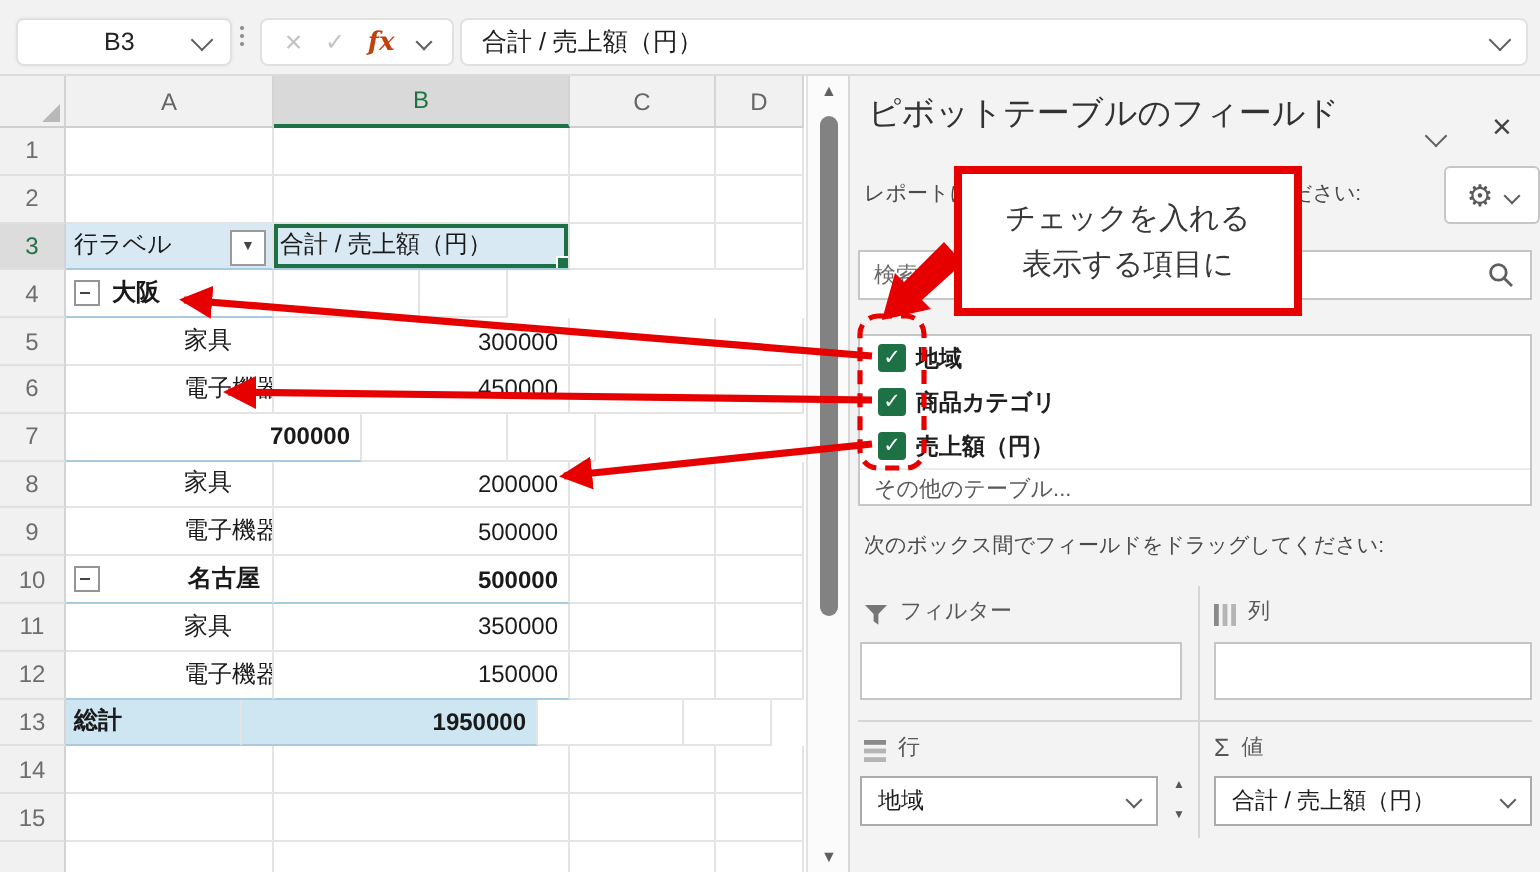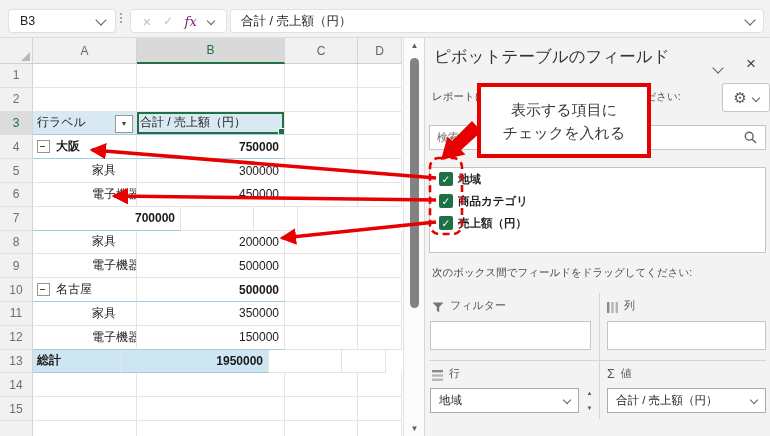--- a/index.html
+++ b/index.html
@@ -2,32 +2,32 @@
 <html><head>
 <meta charset="utf-8">
 <style>
   html,body{margin:0;padding:0;background:#fff;}
   .screen{position:relative;width:770px;height:436px;overflow:hidden;background:#fff;
           font-family:"Liberation Sans",sans-serif;-webkit-font-smoothing:antialiased;}
   
   .topbar{position:absolute;left:0;top:0;width:770px;height:37px;background:#f2f2f2;border-bottom:1px solid #dcdcdc;}
   .namebox{position:absolute;left:8px;top:9px;width:106px;height:22px;background:#fff;border:1px solid #e1e1e1;
            border-radius:4px;display:flex;align-items:center;box-shadow:0 0 2px rgba(0,0,0,.06);}
-  .namebox .nb-text{flex:1;padding-left:11px;font-size:12.5px;color:#222;}
+  .namebox .nb-text{flex:1;padding-left:11px;font-size:12.5px;color:#222;margin-left:32px;}
   .chev{display:inline-block;width:7px;height:7px;border-left:1.6px solid #5f5f5f;border-bottom:1.6px solid #5f5f5f;
         transform:rotate(-45deg);}
   .chev.sm{width:5px;height:5px;}
   .namebox .chev{margin-right:10px;margin-top:-3px;}
   .vdots{position:absolute;left:120px;top:13px;display:flex;flex-direction:column;gap:2px;}
   .vdots i{width:2px;height:2px;border-radius:50%;background:#8a8a8a;}
   .fxgroup{position:absolute;left:130px;top:9px;width:95px;height:22px;background:#fff;border:1px solid #e1e1e1;
            border-radius:4px;display:flex;align-items:center;justify-content:space-evenly;}
   .fb-x{font-size:15px;color:#c2c2c2;line-height:1;}
   .fb-check{font-size:12px;color:#c2c2c2;line-height:1;}
-  .fb-fx{font-size:13px;color:#701a75;font-style:italic;font-family:"DejaVu Serif",serif;line-height:1;}
+  .fb-fx{font-size:13px;color:#c2410c;font-style:italic;font-family:"DejaVu Serif",serif;line-height:1;font-weight:bold;}
   .formulabox{position:absolute;left:230px;top:9px;width:532px;height:22px;background:#fff;border:1px solid #e1e1e1;
               border-radius:4px;display:flex;align-items:center;}
   .formulabox .f-text{flex:1;padding-left:10px;font-size:12.5px;color:#1c1c1c;}
   .formulabox .chev{margin-right:9px;margin-top:-2px;}
   
   .colheaders{position:absolute;left:0;top:38px;width:403px;height:26px;display:flex;}
   .ch{box-sizing:border-box;background:#f1f1f1;border-right:1px solid #d4d4d4;border-bottom:1px solid #cfcfcf;
       display:flex;align-items:center;justify-content:center;font-size:12px;color:#666;}
   .ch.corner{position:relative;}
   .ch.corner:after{content:"";position:absolute;right:2px;bottom:2px;border-left:9px solid transparent;border-bottom:9px solid #b9b9b9;}
@@ -155,23 +155,20 @@
         </div>
         <div class="gc" style="width: 73px;"></div>
         <div class="gc" style="width: 44px;"></div>
       </div>
       <div class="grow">
         <div class="gc num" style="width: 33px;">4</div>
         <div class="gc bluebottom" style="width: 104px;">
           <span class="minusbox"></span>
           <span style="font-weight: bold;">大阪</span>
         </div>
-        <div class="gc bluebottom valcell bold" style="width: 148px;">
-          <span>750000</span>
-        </div>
         <div class="gc" style="width: 73px;"></div>
         <div class="gc" style="width: 44px;"></div>
       </div>
       <div class="grow">
         <div class="gc num" style="width: 33px;">5</div>
         <div class="gc" style="width: 104px;">
           <span class="indent">家具</span>
         </div>
         <div class="gc valcell" style="width: 148px;">
           <span>300000</span>
@@ -217,21 +214,21 @@
         <div class="gc valcell" style="width: 148px;">
           <span>500000</span>
         </div>
         <div class="gc" style="width: 73px;"></div>
         <div class="gc" style="width: 44px;"></div>
       </div>
       <div class="grow">
         <div class="gc num" style="width: 33px;">10</div>
         <div class="gc bluebottom" style="width: 104px;">
           <span class="minusbox"></span>
-          <span style="font-weight: normal;">名古屋</span>
+          <span style="font-weight: bold; margin-left: 38px;">名古屋</span>
         </div>
         <div class="gc bluebottom valcell bold" style="width: 148px;">
           <span>500000</span>
         </div>
         <div class="gc" style="width: 73px;"></div>
         <div class="gc" style="width: 44px;"></div>
       </div>
       <div class="grow">
         <div class="gc num" style="width: 33px;">11</div>
         <div class="gc" style="width: 104px;">
@@ -316,20 +313,21 @@
           <span class="fieldlabel">地域</span>
         </div>
         <div class="fielditem">
           <span class="cbx">✓</span>
           <span class="fieldlabel">商品カテゴリ</span>
         </div>
         <div class="fielditem">
           <span class="cbx">✓</span>
           <span class="fieldlabel">売上額（円）</span>
         </div>
+        <div class="moretables">その他のテーブル...</div>
       </div>
     <div class="draghint">次のボックス間でフィールドをドラッグしてください:</div>
 
     <div class="arealabel" style="left:7px;top:260px;">
       <svg width="12" height="11" viewBox="0 0 12 11">
         <path d="M0.5 0.5h11L7.2 5v5.4L4.8 8.6V5z" fill="#757575"></path>
       </svg>
       <span>フィルター</span>
     </div>
     <div class="arealabel" style="left:182px;top:260px;">
@@ -377,17 +375,17 @@
       </marker>
     </defs>
     <line x1="436" y1="178" x2="92" y2="150" stroke="#e60000" stroke-width="3.6" marker-end="url(#ah)"></line>
     <line x1="436" y1="200" x2="114" y2="196" stroke="#e60000" stroke-width="3.6" marker-end="url(#ah)"></line>
     <line x1="436" y1="222" x2="282" y2="238" stroke="#e60000" stroke-width="3.6" marker-end="url(#ah)"></line>
     <rect x="430" y="158" width="32" height="76" rx="9" fill="none" stroke="#e60000" stroke-width="2.6" stroke-dasharray="7 4.5"></rect>
     <polygon points="441,160 447.5,136.5 452,141 472,121 481.5,131.5 461,150 465.5,154.5" fill="#e60000"></polygon>
   </svg>
 
   <div class="callout">
+    <div>チェックを入れる</div>
     <div>表示する項目に</div>
-    <div>チェックを入れる</div>
   </div>
 
 </div>
 
 </body></html>

